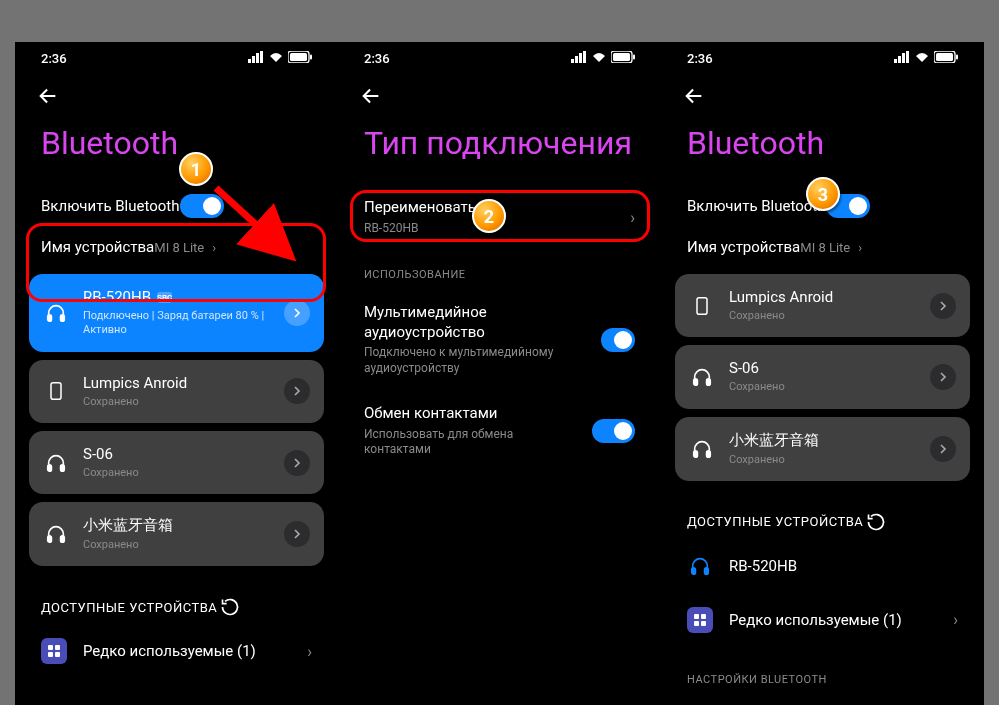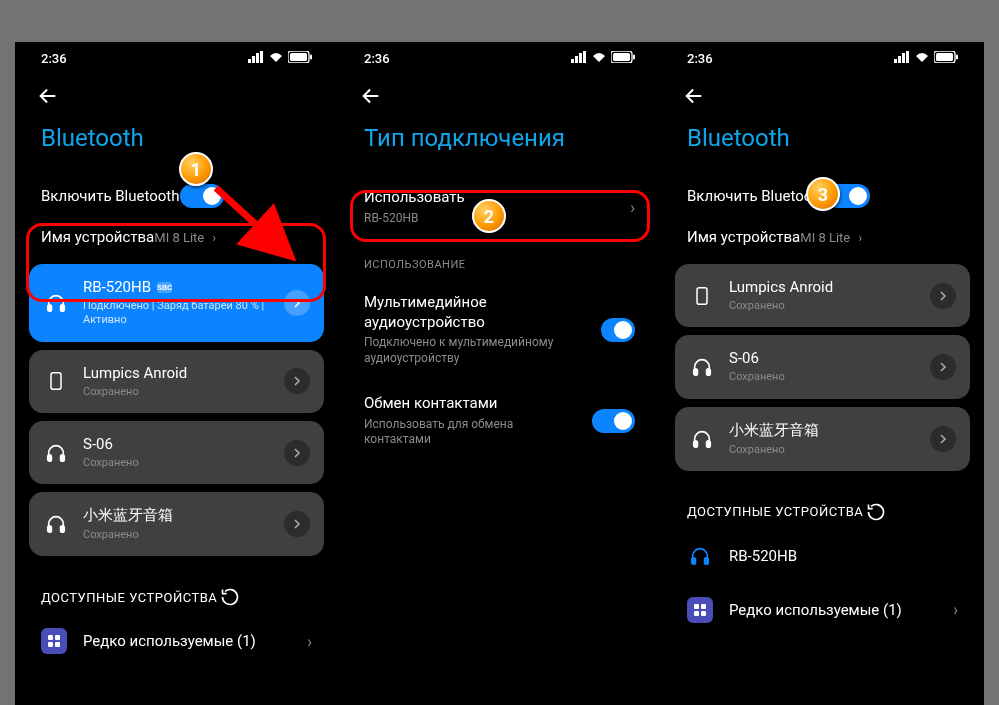--- a/index.html
+++ b/index.html
@@ -3,21 +3,21 @@
 <meta charset="utf-8">
 <style>
   * { box-sizing: border-box; margin: 0; padding: 0; }
   body { background: #737373; width: 999px; height: 705px; font-family: -apple-system, "Segoe UI", Roboto, Arial, sans-serif; overflow: hidden; }
   .stage { position: relative; width: 999px; height: 705px; display: flex; justify-content: center; align-items: flex-start; gap: 0; padding-top: 3px; }
   .phone { width: 323px; height: 699px; background: #000; position: relative; overflow: hidden; display: flex; flex-direction: column; margin-top: 39px; }
   .statusbar { height: 32px; display: flex; align-items: center; justify-content: space-between; padding: 0 26px 0 26px; color: #fff; font-size: 13px; font-weight: 500; }
   .status-right { display: flex; align-items: center; gap: 4px; }
   .back-row { height: 44px; display: flex; align-items: center; padding: 0 22px; }
   .back-arrow svg { display:block; }
-  .title { color: #0ea5e9; font-size: 24px; font-weight: 400; padding: 6px 26px 22px; }
+  .title { color: #d946ef; font-size: 32px; font-weight: 400; padding: 6px 26px 22px; }
   .content { flex: 1; padding: 0 14px; overflow: hidden; }
   .row { display: flex; align-items: center; justify-content: flex-start; padding: 10px 12px; }
   .row-label { color: #fff; font-size: 15px; }
   .row-value { color: #8a8a8a; font-size: 13px; display:flex; align-items:center; gap:8px;}
   .toggle { width: 44px; height: 24px; background: #0d84ff; border-radius: 12px; position: relative; }
   .toggle::after { content:""; width: 18px; height:18px; background:#fff; border-radius:50%; position:absolute; right:3px; top:3px; }
   .section-label { color: #8a8a8a; font-size: 11px; letter-spacing: 0.5px; padding: 18px 12px 8px; text-transform: uppercase; }
   .card { background: #404040; border-radius: 14px; padding: 14px 14px; margin: 8px 0; display:flex; align-items:center; gap:14px; position:relative; }
   .card.highlight { background: #0d84ff; }
   .card-icon { width: 26px; height: 26px; display:flex; align-items:center; justify-content:center; flex-shrink:0; color:#fff;}
@@ -228,21 +228,21 @@
           <svg width="22" height="22" viewBox="0 0 24 24" fill="none" stroke="#fff" stroke-width="2.2">
             <path d="M20 12H5"></path>
             <path d="M11 5l-7 7 7 7"></path>
           </svg>
         </span>
     </div>
     <div class="title">Тип подключения</div>
     <div class="content">
       <div class="setting-row">
         <div class="setting-text">
-          <div class="t1">Использовать</div>
+          <div class="t1">Переименовать</div>
           <div class="t2">RB-520HB</div>
         </div>
         <span class="chev">›</span>
       </div>
 
       <div class="section-label">ИСПОЛЬЗОВАНИЕ</div>
 
       <div class="setting-row">
         <div class="setting-text">
           <div class="t1">Мультимедийное аудиоустройство</div>
@@ -391,20 +391,21 @@
               <rect x="1" y="1" width="5" height="5" fill="#fff" rx="1"></rect>
               <rect x="8" y="1" width="5" height="5" fill="#fff" rx="1"></rect>
               <rect x="1" y="8" width="5" height="5" fill="#fff" rx="1"></rect>
               <rect x="8" y="8" width="5" height="5" fill="#fff" rx="1"></rect>
             </svg>
           </span>
         <span class="simple-label">Редко используемые (1)</span>
         <span class="simple-arrow chev">›</span>
       </div>
 
+      <div class="section-label" style="padding-top:26px;">НАСТРОЙКИ BLUETOOTH</div>
     </div>
     <div class="home-ind"></div>
   </div>
 
   <div class="callout-frame" style="left:26px; top:223px; width:300px; height:79px;"></div>
   <div class="marker" style="left:179px; top:152px;">
       <span>1</span>
     </div>
   <svg class="arrow-red" style="left:208px; top:180px;" width="95" height="90" viewBox="0 0 95 90">
     <defs>

